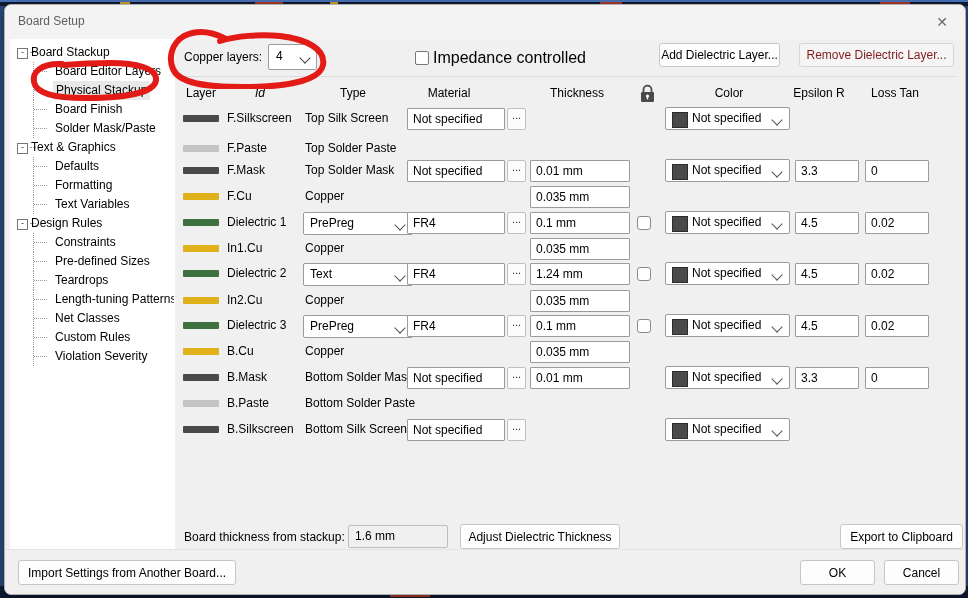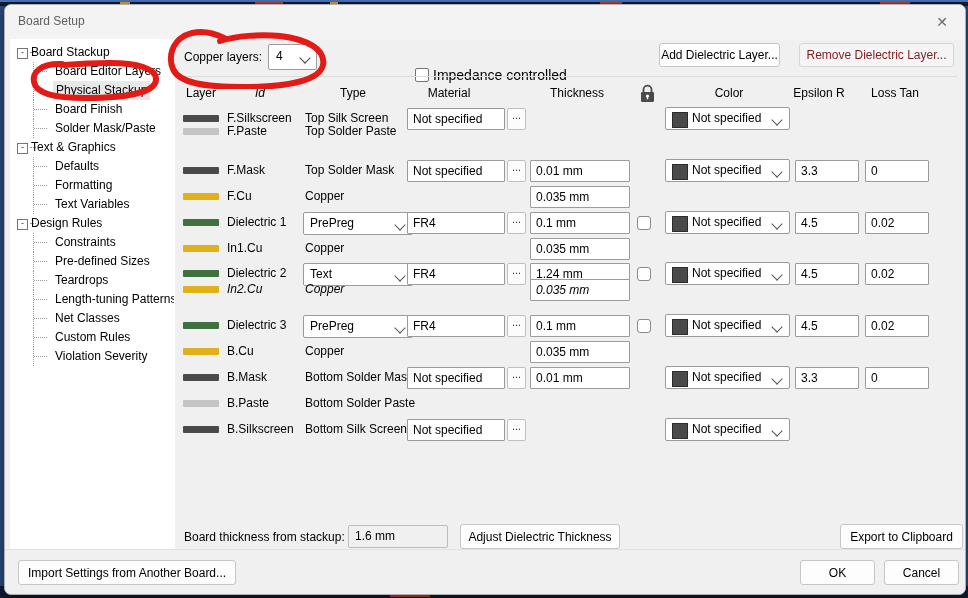--- a/index.html
+++ b/index.html
@@ -168,22 +168,22 @@
   }
   .toprow .spin .val { position: absolute; left: 7px; top: 4px; font-size: 12px; }
   .toprow .spin .chev {
     position: absolute; right: 7px; top: 9px;
     width: 7px; height: 7px;
     border-left: 1.4px solid #444;
     border-bottom: 1.4px solid #444;
     transform: rotate(-45deg);
   }
   .toprow .chk {
-    position: absolute; left: 240px; top: 28px;
-    font-size: 14px;
+    position: absolute; left: 240px; top: 10px;
+    font-size: 16px;
   }
   .toprow .chk .bx {
     display: inline-block;
     width: 12px; height: 12px;
     border: 1px solid #767676;
     background: #fff;
     vertical-align: -2px;
     margin-right: 4px;
     border-radius: 2px;
   }
@@ -489,21 +489,21 @@
             <div class="tfield" style="left: 232px; top: 2px; width: 98px;">
               <span>Not specified</span>
             </div>
             <div class="dots" style="left: 332px; top: 2px;">...</div>
             <div class="dd color" style="left: 490px; top: 1px; width: 125px;">
               <div class="sw"></div>
               <div class="txt">Not specified</div>
               <div class="chev"></div>
             </div>
           </div>
-          <div class="row" style="top: 41px;">
+          <div class="row" style="top: 58px;">
             <div class="swatch" style="left: 8px; background: rgb(196, 196, 196);"></div>
             <div class="idtxt" style="left: 52px;">F.Paste</div>
             <div class="typetxt" style="left: 130px;">Top Solder Paste</div>
           </div>
           <div class="row" style="top: 79.8px;">
             <div class="swatch" style="left: 8px; background: rgb(74, 74, 74);"></div>
             <div class="idtxt" style="left: 52px;">F.Mask</div>
             <div class="typetxt" style="left: 130px;">Top Solder Mask</div>
             <div class="tfield" style="left: 232px; top: 2px; width: 98px;">
               <span>Not specified</span>
@@ -587,21 +587,21 @@
               <div class="txt">Not specified</div>
               <div class="chev"></div>
             </div>
             <div class="tfield" style="left: 620px; top: 2px; width: 64px;">
               <span>4.5</span>
             </div>
             <div class="tfield" style="left: 690px; top: 2px; width: 64px;">
               <span>0.02</span>
             </div>
           </div>
-          <div class="row" style="top: 199px; font-style: italic;">
+          <div class="row" style="top: 210px;">
             <div class="swatch" style="left: 8px; background: rgb(224, 177, 27);"></div>
             <div class="idtxt" style="left: 52px;">In2.Cu</div>
             <div class="typetxt" style="left: 130px;">Copper</div>
             <div class="tfield" style="left: 355px; top: 2px; width: 100px;">
               <span>0.035 mm</span>
             </div>
           </div>
           <div class="row" style="top: 235.2px;">
             <div class="swatch" style="left: 8px; background: rgb(63, 112, 64);"></div>
             <div class="idtxt" style="left: 52px;">Dielectric 3</div>

